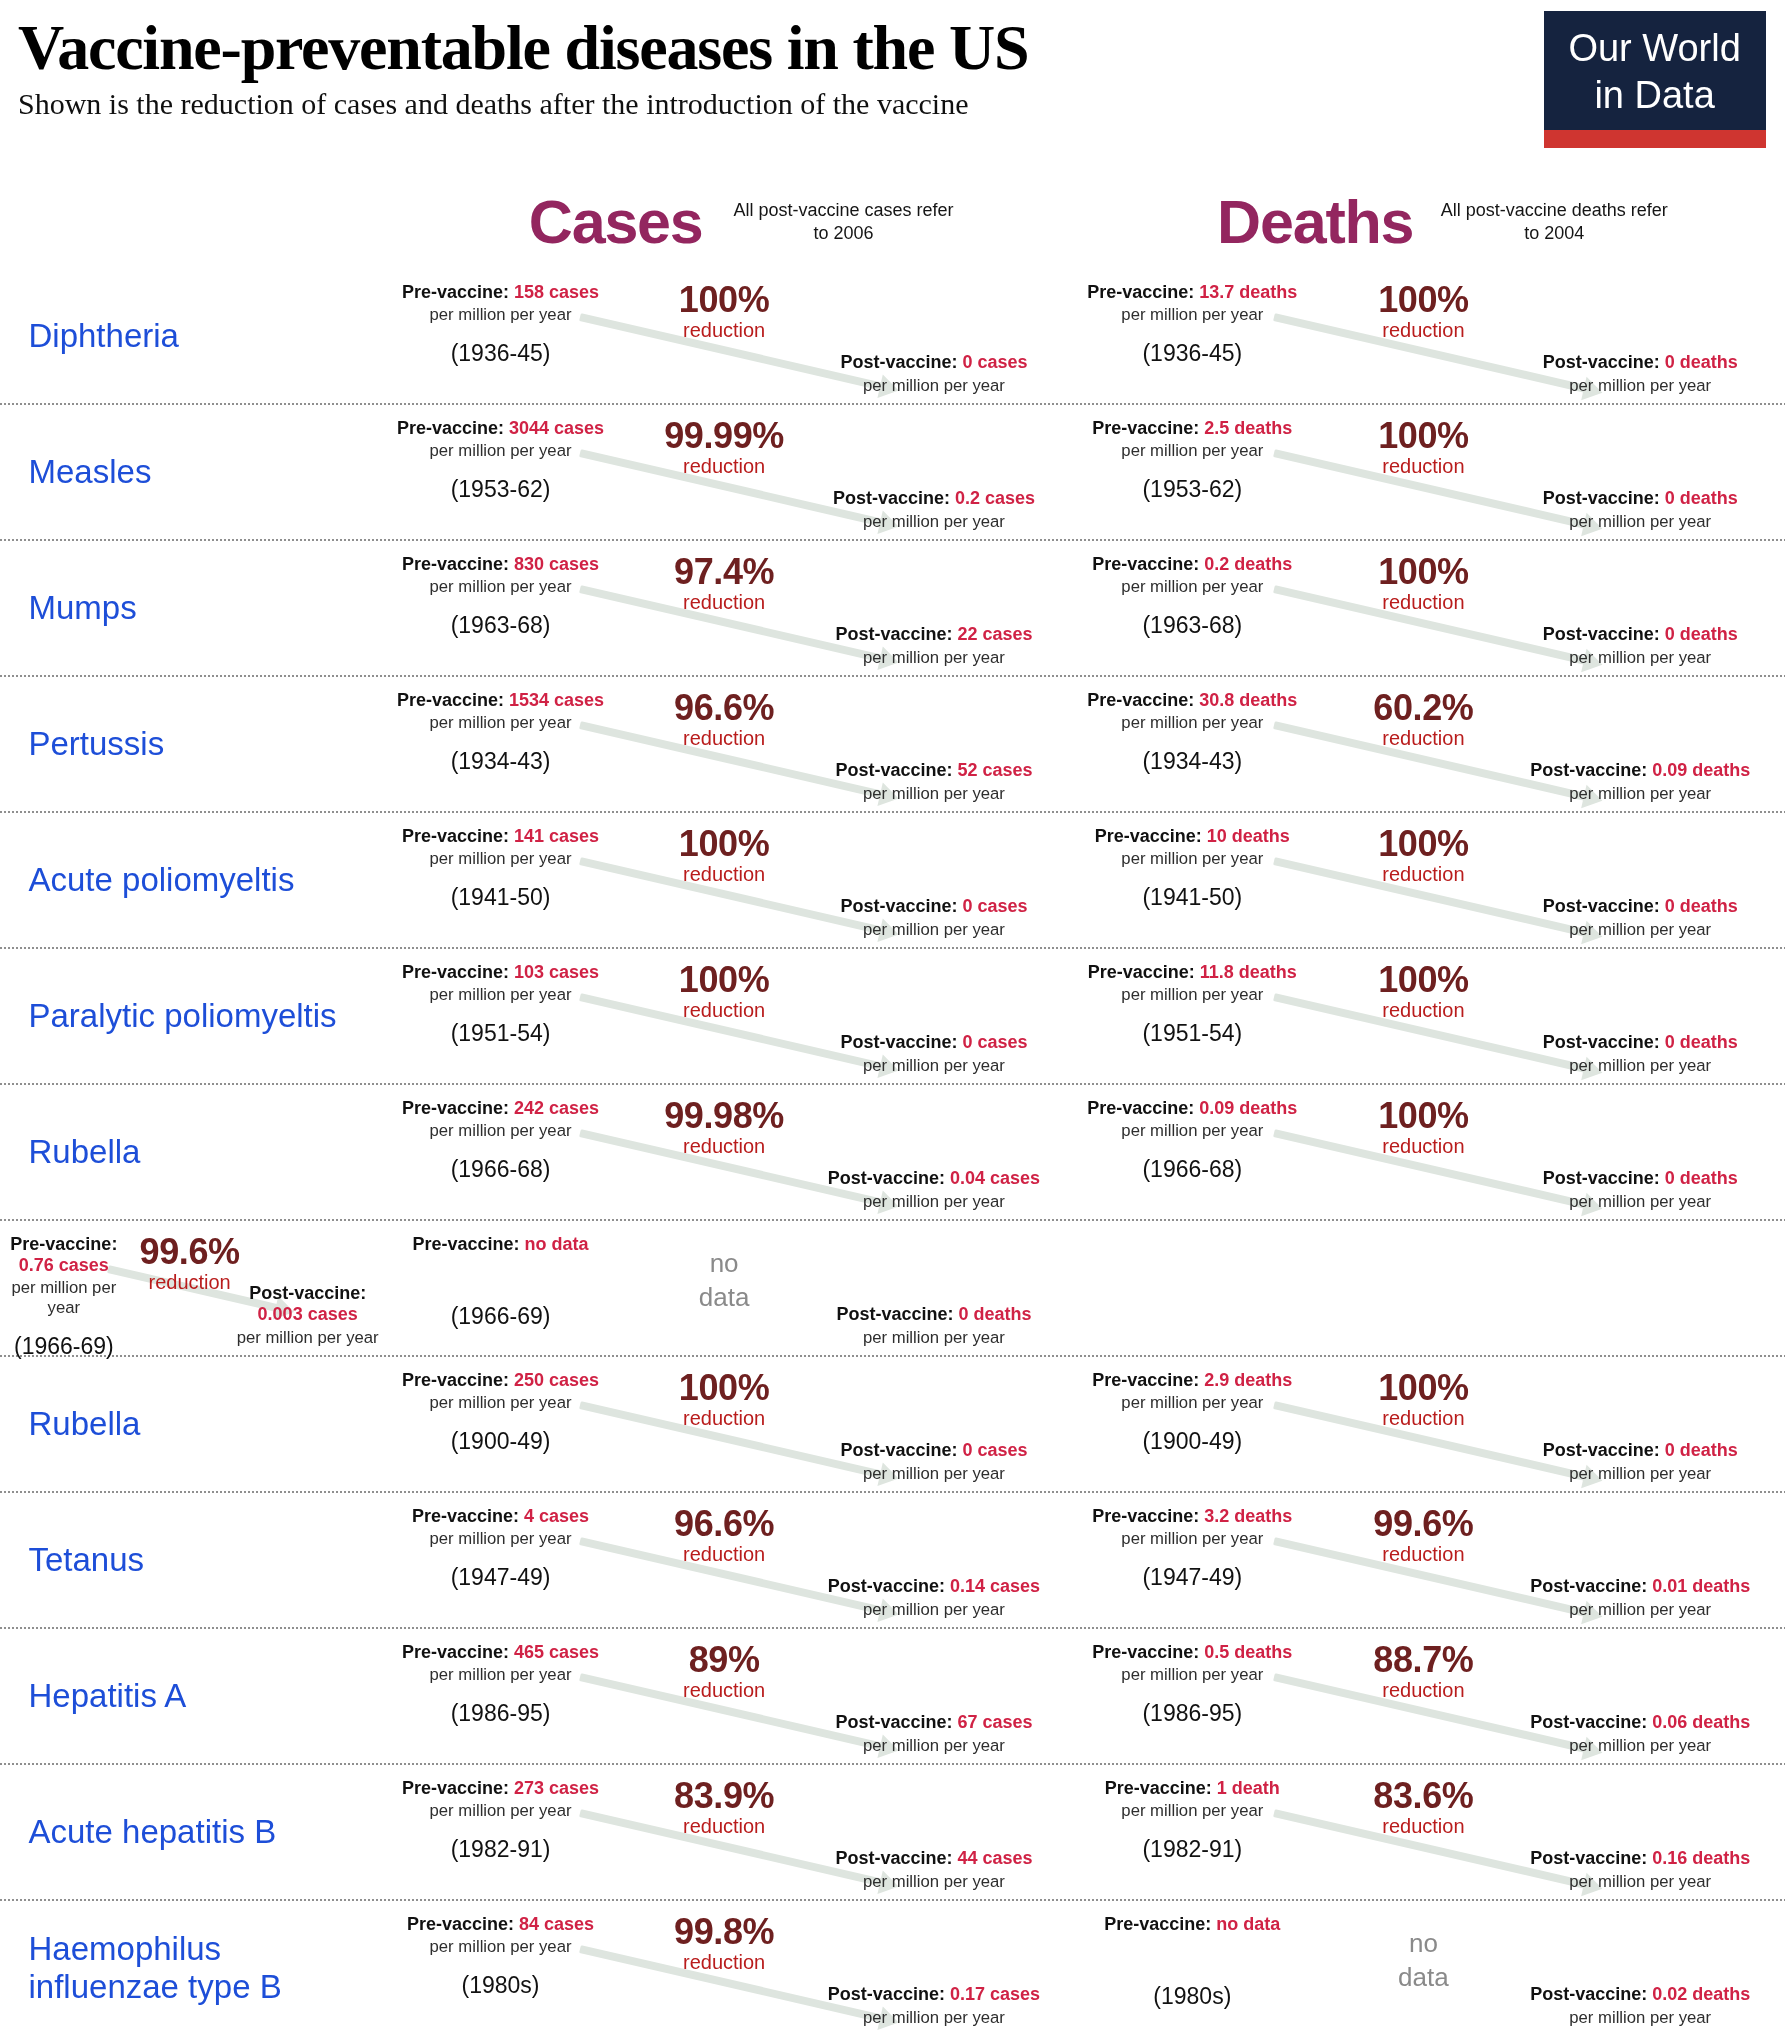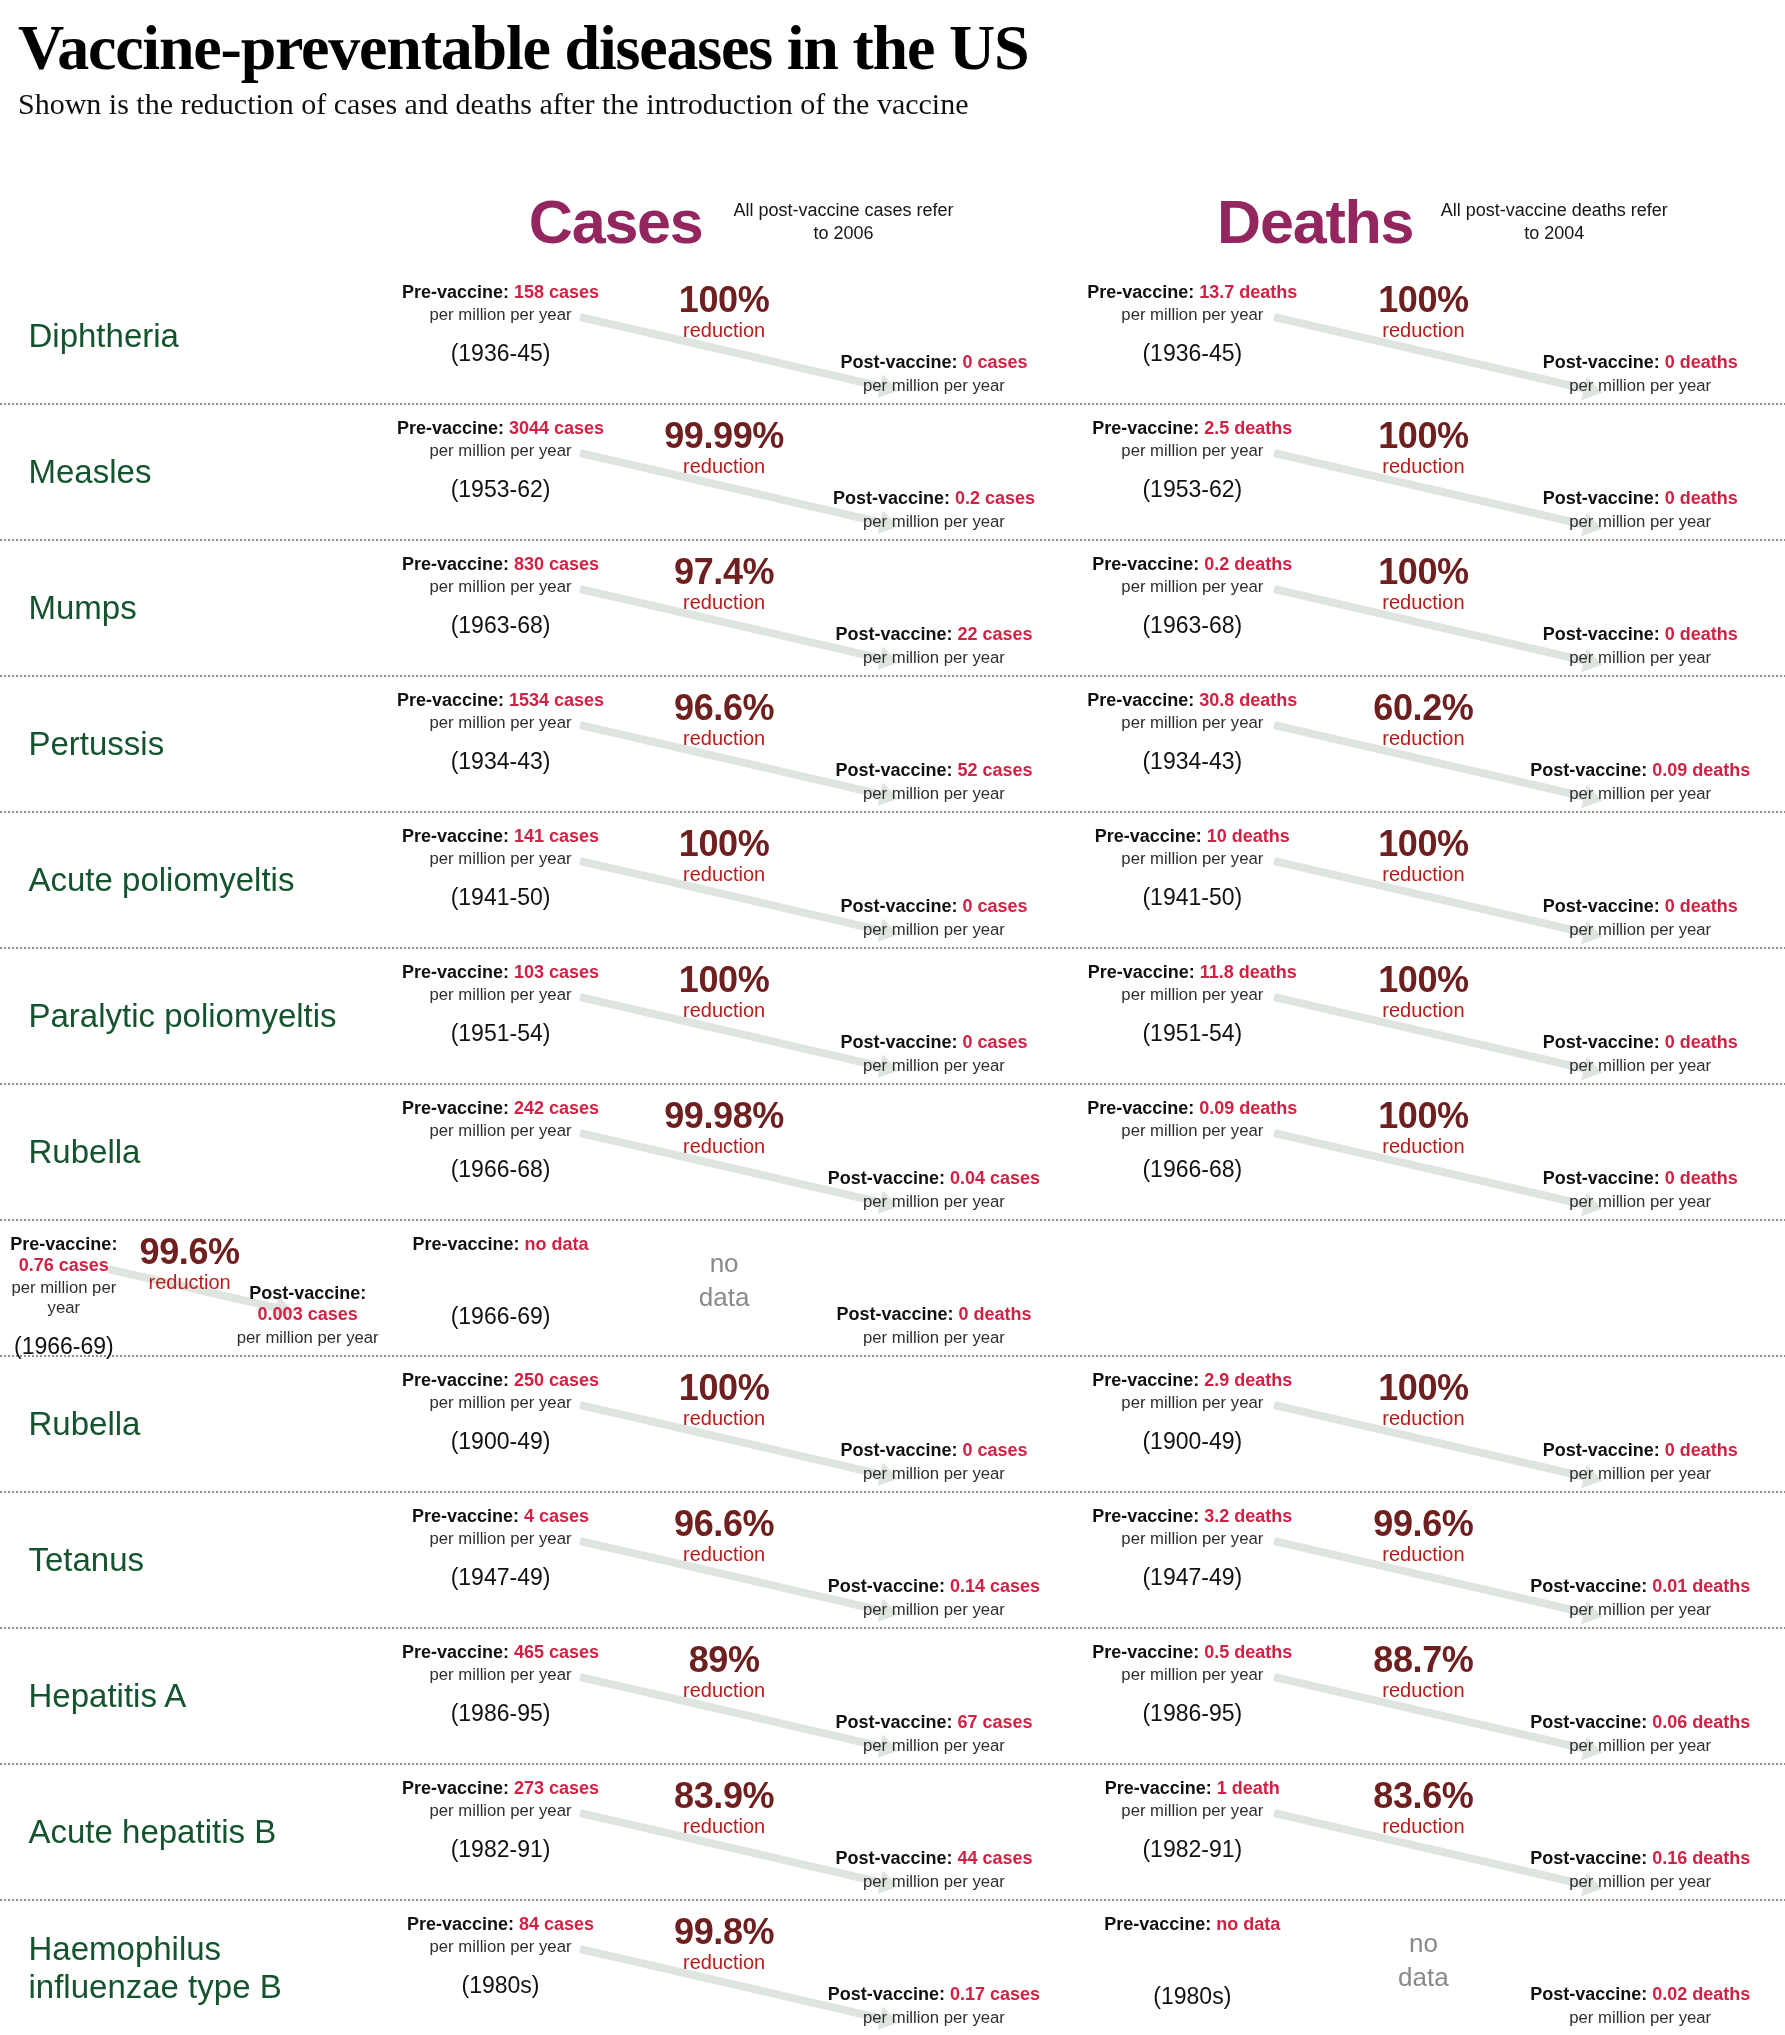--- a/index.html
+++ b/index.html
@@ -16,21 +16,21 @@
     text-align:center;font-size:38px;line-height:1.24;padding:14px 0 11.4px 0;
     border-bottom:18px solid #cf3530;}
   
   .colheads{display:grid;grid-template-columns:387px 688px 711px;height:94px;align-items:center;}
   .colhead{display:flex;align-items:center;justify-content:center;gap:21px;padding-left:24.4px;}
   .colhead-label{font-size:61px;font-weight:600;color:#93265f;letter-spacing:-1.2px;}
   .colhead-note{font-size:18px;color:#151515;width:228px;text-align:center;line-height:1.3;margin-left:6px;}
   
   .row{display:grid;grid-template-columns:387px 688px 711px;height:136px;
     border-bottom:2.4px dotted #8f8f8f;box-sizing:border-box;}
-  .disease{display:flex;align-items:center;padding-left:28.5px;font-size:33px;color:#14532d;
+  .disease{display:flex;align-items:center;padding-left:28.5px;font-size:33px;color:#1d4ed8;
     line-height:1.15;max-width:338px;}
   .trio{position:relative;height:100%;}
   .pre{position:absolute;left:0;top:13px;width:33%;text-align:center;}
   .mid{position:absolute;left:30%;top:9.8px;width:38%;text-align:center;}
   .post{position:absolute;left:59%;bottom:7.3px;width:41%;text-align:center;}
   .l1{font-size:18px;font-weight:700;color:#111;}
   .l1 .val{color:#d02245;}
   .per{font-size:16.7px;color:#2e2e2e;margin-top:2.4px;}
   .yrs{font-size:23px;color:#111;margin-top:14.7px;}
   .pct{font-size:36px;font-weight:800;color:#6e2020;letter-spacing:-0.4px;}
@@ -42,20 +42,24 @@
   .nd{display:none;font-size:26px;color:#8a8a8a;line-height:1.3;margin-top:16.3px;}
   .trio.nodata .nd{display:block;}
   .trio.nodata .pre .yrs{margin-top:48px;}
 </style>
 </head>
 <body>
 
 <header>
   <h1 class="title">Vaccine-preventable diseases in the US</h1>
   <div class="subtitle">Shown is the reduction of cases and deaths after the introduction of the vaccine</div>
+  <div class="logo">
+    <div>Our World</div>
+    <div>in Data</div>
+  </div>
 </header>
 
 <div class="colheads">
   <div></div>
   <div class="colhead">
     <span class="colhead-label">Cases</span>
     <span class="colhead-note">All post-vaccine cases refer to 2006</span>
   </div>
   <div class="colhead">
     <span class="colhead-label">Deaths</span>

